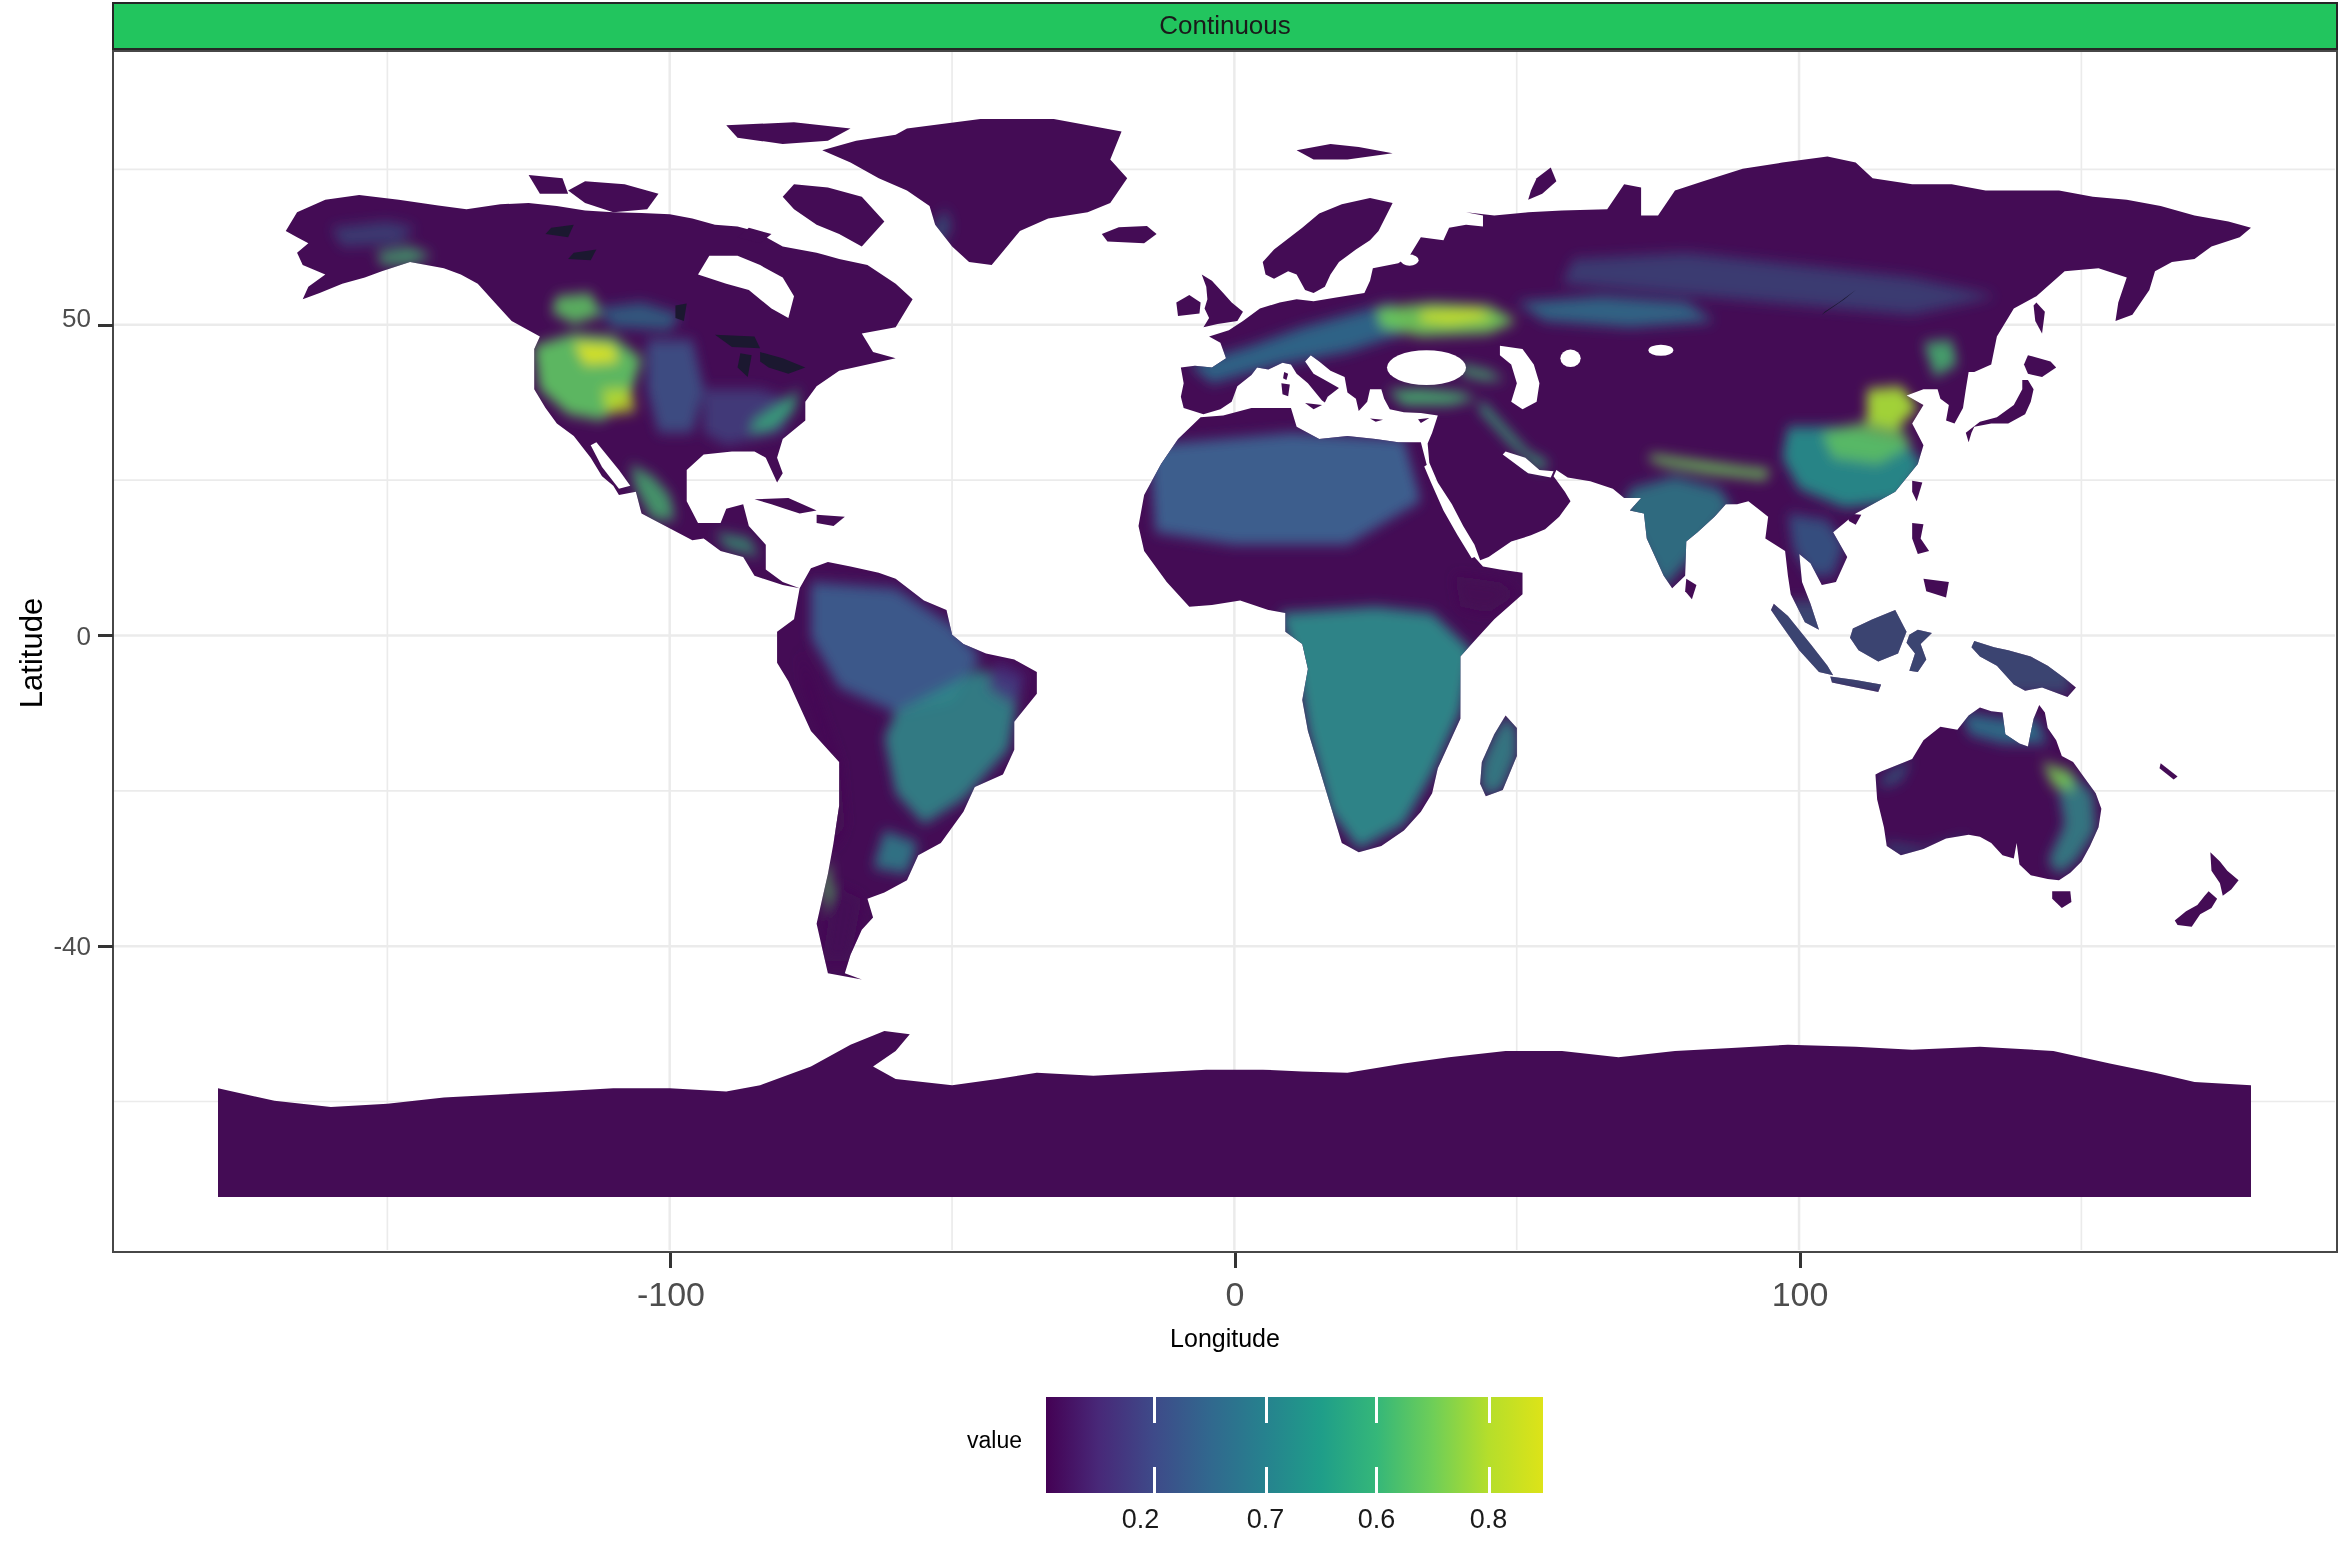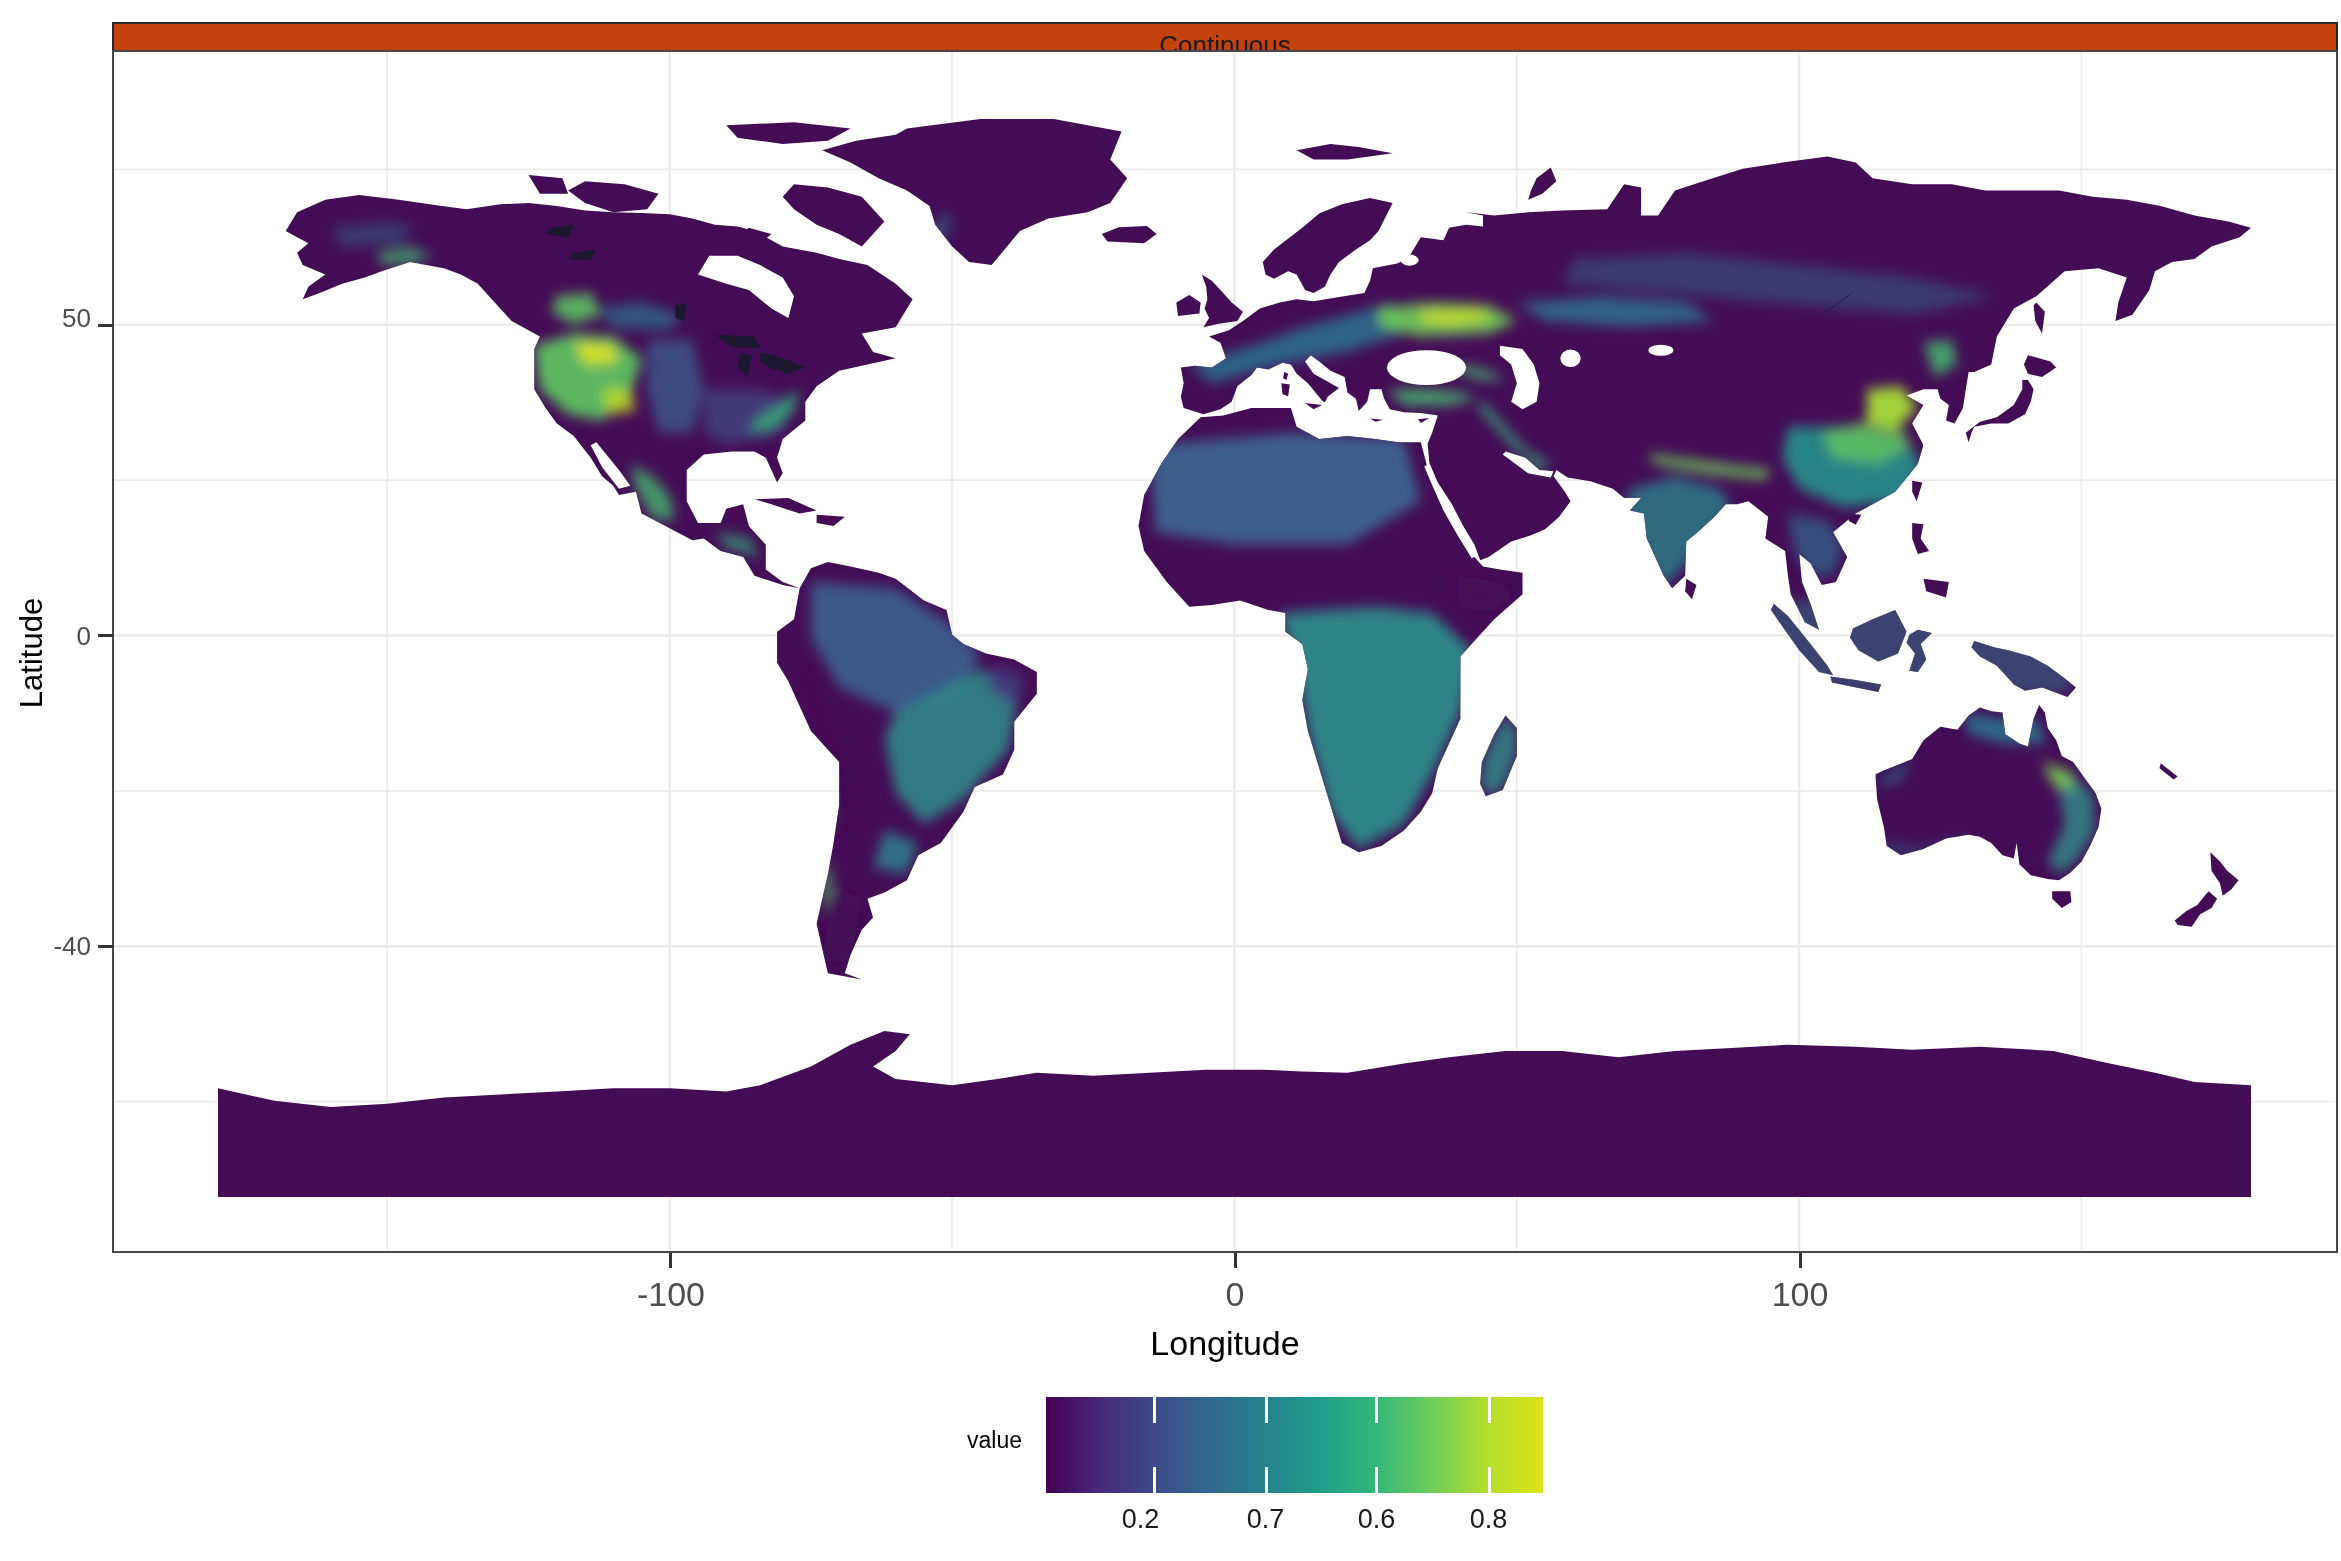--- a/index.html
+++ b/index.html
@@ -1,22 +1,22 @@
 <!DOCTYPE html>
 <html style="font-size:13.2px"><head>
 <meta charset="utf-8">
 <style>
   html,body{margin:0;padding:0;background:#ffffff;}
   .fig{position:relative;width:2342px;height:1561px;background:#ffffff;
        font-family:"Liberation Sans", sans-serif;overflow:hidden;}
 
   
   .strip{position:absolute;left:112px;top:1.7px;width:2226px;height:48px;
-         background:#c2410c;border:2.5px solid #262626;box-sizing:border-box;
-         display:flex;align-items:center;justify-content:center;margin-top:20px;}
+         background:#22c55e;border:2.5px solid #262626;box-sizing:border-box;
+         display:flex;align-items:center;justify-content:center;}
   .strip span{font-size:26px;color:#1a1a1a;}
 
   
   .panel{position:absolute;left:112px;top:50px;width:2226px;height:1203px;
          background:#ffffff;border:2.5px solid #474747;box-sizing:border-box;overflow:hidden;}
   .panel svg{position:absolute;}
   #grid-svg{left:0;top:0;}
   #map-svg{left:104px;top:64px;width:2033px;height:1081px;}
 
   .land{fill:#440c55;}
@@ -25,21 +25,21 @@
 
   
   .xtick{position:absolute;width:2.5px;height:15px;background:#333333;top:1253px;}
   .ytick{position:absolute;width:15px;height:2.5px;background:#333333;left:98px;}
   .xlab{position:absolute;top:1279px;width:132px;margin-left:-66px;text-align:center;
         font-size:34px;color:#4d4d4d;line-height:30px;}
   .ylab{position:absolute;left:0px;width:91px;text-align:right;margin-top:-15px;
         font-size:26px;color:#4d4d4d;line-height:30px;}
 
   .xtitle{position:absolute;left:112px;top:1324px;width:2226px;text-align:center;
-          font-size:34px;color:#000000;}
+          font-size:25px;color:#000000;}
   .ytitle{position:absolute;left:-299px;top:635px;width:661px;text-align:center;
           font-size:31px;color:#000000;transform:rotate(-90deg);transform-origin:center center;}
 
   
   .legend-title{position:absolute;left:774px;top:1427px;width:248px;text-align:right;
                 font-size:23px;color:#000000;}
   .legend-bar{position:absolute;left:1046px;top:1397px;width:497px;height:96px;}
   .legend-tick{position:absolute;width:2.5px;height:26.4px;background:#ffffff;}
   .legend-lab{position:absolute;top:1504px;width:99px;margin-left:-50px;text-align:center;
               font-size:27px;color:#1a1a1a;line-height:30px;}

